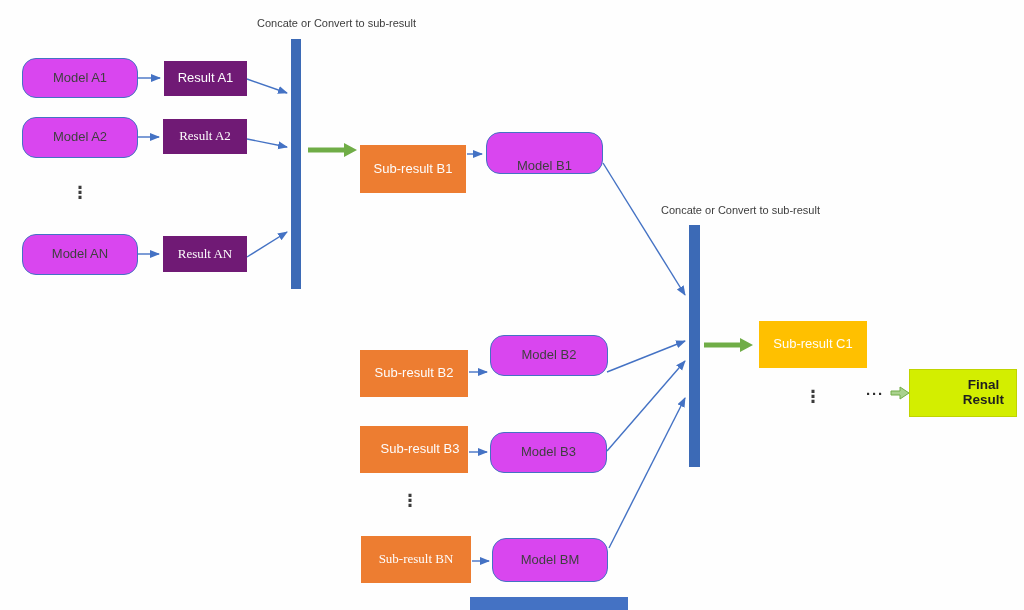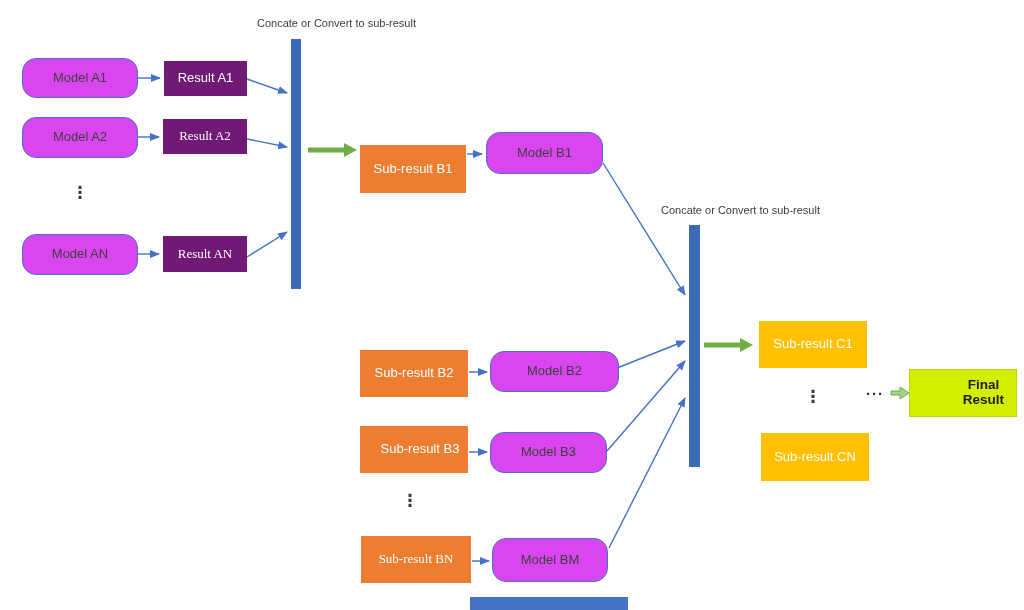--- a/index.html
+++ b/index.html
@@ -105,31 +105,31 @@
   <div class="node result-box serif" style="left:163px;top:236px;width:84px;height:36px;">
     <span>Result AN</span>
   </div>
 
   <div class="flow-label" style="left:249px;top:17px;width:175px;">Concate or Convert to sub-result</div>
   <div class="bar" style="left:291px;top:39px;width:10px;height:250px;"></div>
 
   <div class="node orange-box" style="left:360px;top:130px;width:106px;height:48px;margin-top:15px;">
     <span>Sub-result B1</span>
   </div>
-  <div class="node model-box" style="left:486px;top:132px;width:117px;height:42px;">
+  <div class="node model-box" style="left:486px;top:132px;width:117px;height:42px;align-items:flex-end;">
     <span>Model B1</span>
   </div>
 
   <div class="flow-label" style="left:653px;top:204px;width:175px;">Concate or Convert to sub-result</div>
   <div class="bar" style="left:689px;top:225px;width:11px;height:242px;"></div>
 
   <div class="node orange-box" style="left:360px;top:350px;width:108px;height:47px;">
     <span>Sub-result B2</span>
   </div>
-  <div class="node model-box" style="left:490px;top:351px;width:129px;height:41px;">
+  <div class="node model-box" style="left:490px;top:335px;width:118px;height:41px;">
     <span>Model B2</span>
   </div>
 
   <div class="node orange-box" style="left:360px;top:426px;width:108px;height:47px;padding-left:12px;">
     <span>Sub-result B3</span>
   </div>
   <div class="node model-box" style="left:490px;top:432px;width:117px;height:41px;">
     <span>Model B3</span>
   </div>
 
@@ -147,19 +147,16 @@
   </div>
 
   <div class="vdots" style="left:803px;top:388px;width:20px;">⋮</div>
 
   <div class="hdots" style="left:866px;top:386px;">···</div>
 
   <div class="node final-box" style="left:909px;top:369px;width:108px;height:48px;padding-left:41px;">
     <span>Final Result</span>
   </div>
 
-  <div class="node gold-box" style="left:761px;top:433px;width:108px;height:48px;">
-    <span>Sub-result CN</span>
-  </div>
 
   <div class="bottom-strip" style="left:470px;top:597px;width:158px;height:13px;"></div>
 
 </div>
 
 </body></html>

